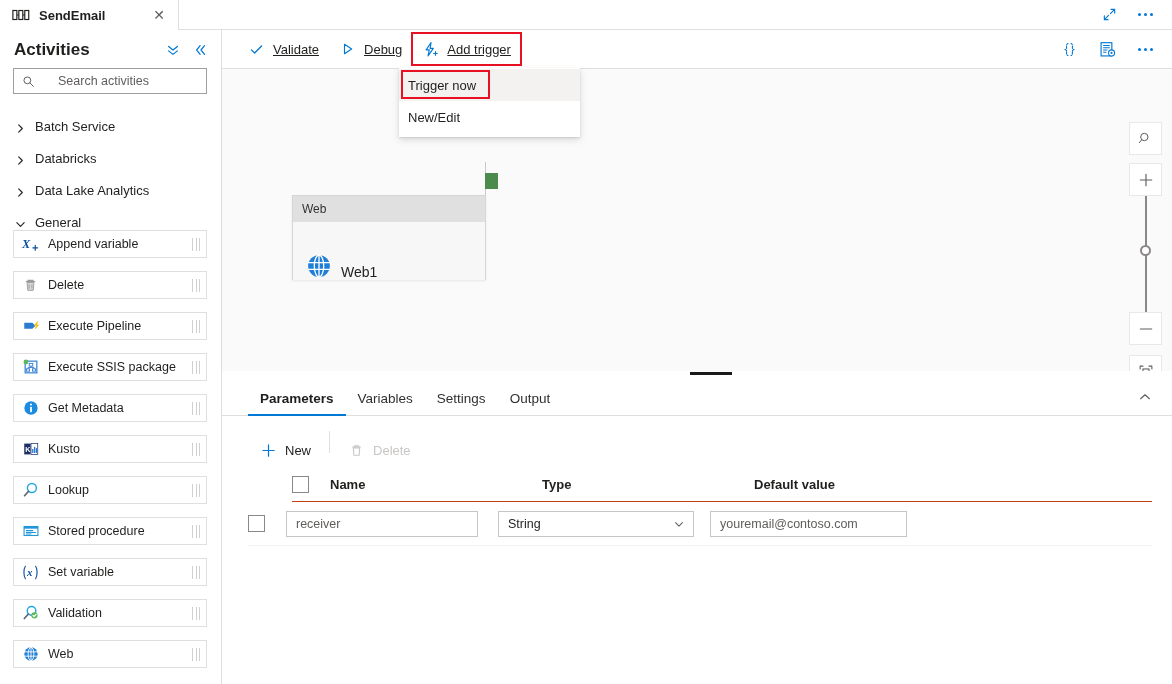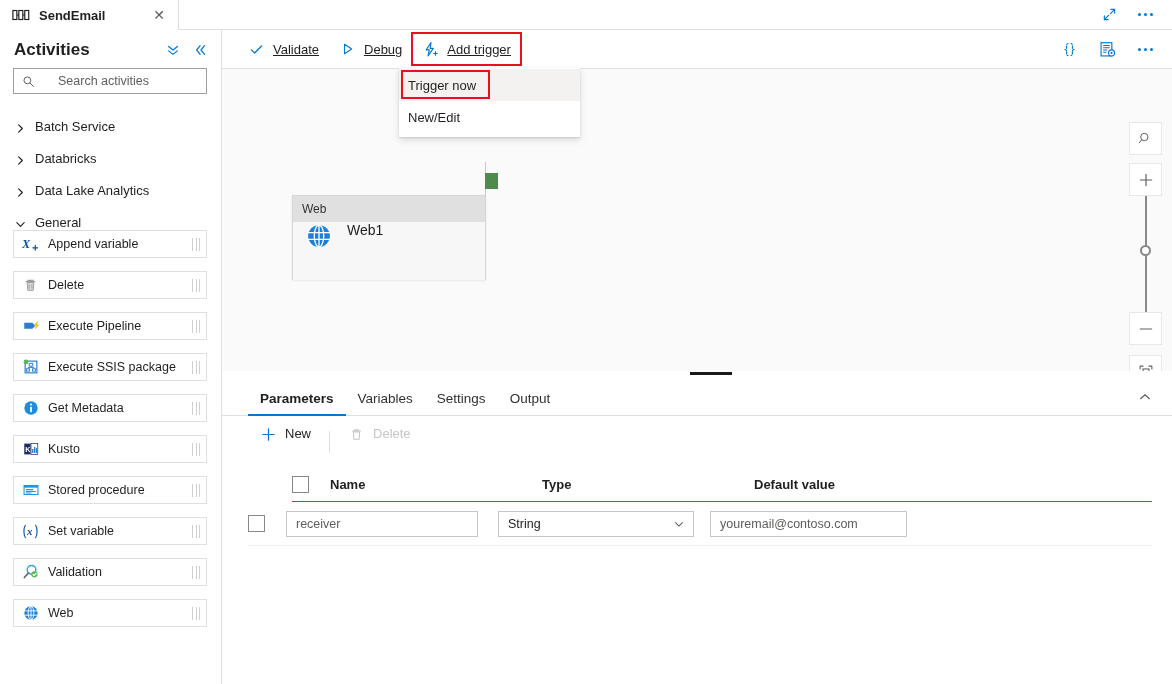--- a/index.html
+++ b/index.html
@@ -131,22 +131,22 @@
   .node {
     position: absolute; left: 70px; top: 126px; width: 194px; height: 85px;
     border: 1px solid #d6d6d6; background: #f5f5f5;
     box-shadow: 0 1px 2px rgba(0,0,0,.08);
   }
   .node-head {
     height: 26px; background: #e0e0e0; display: flex; align-items: center;
     padding-left: 9px; font-size: 12px; color: #333;
   }
   .node-body {
-    height: 58px; background: #f7f7f7; display: flex; align-items: flex-start;
-    gap: 14px; padding-left: 12px;
+    height: 58px; background: #f7f7f7; display: flex; align-items: flex-end;
+    gap: 8px; padding-left: 12px;
   }
   .node-title { font-size: 14px; color: #201f1e; }
   .node-out {
     position: absolute; left: 263px; top: 104px; width: 13px; height: 16px;
     background: #4d8b4c;
   }
   .node-out-line {
     position: absolute; left: 263px; top: 93px; width: 1px; height: 40px; background: #c8c8c8;
   }
 
@@ -190,21 +190,21 @@
     content: ""; position: absolute; left: 0; right: 0; bottom: -1px;
     height: 2px; background: #0078d4;
   }
   .collapse-btn {
     position: absolute; right: 16px; bottom: 8px; width: 22px; height: 20px;
     display: flex; align-items: center; justify-content: center; color: #605e5c;
   }
 
   .cmdbar { height: 52px; display: flex; align-items: center; padding-left: 26px; gap: 0; }
   .cmd {
-    display: flex; align-items: flex-start; gap: 9px; height: 32px; padding: 0 12px;
+    display: flex; align-items: flex-end; gap: 9px; height: 32px; padding: 0 12px;
     font-size: 13px; color: #201f1e;
   }
   .cmd .ci { color: #0078d4; width: 16px; height: 16px; display: flex; align-items: center; justify-content: center; }
   .cmd.disabled { color: #c8c6c4; }
   .cmd.disabled .ci { color: #c8c6c4; }
   .cmd-sep { width: 1px; height: 22px; background: #e1dfdd; margin: 0 6px; }
 
   .table { padding-left: 26px; padding-right: 20px; }
   .thead, .trow { display: flex; align-items: center; }
   .thead { height: 34px; border-bottom: 1px solid #c2410c; margin-left: 44px; }
@@ -424,20 +424,34 @@
           </svg>
         </span>
         <span class="act-label">Kusto</span>
         <span class="grip">
             <i></i>
             <i></i>
             <i></i>
           </span>
       </div>
 
+      <div class="act-item">
+        <span class="act-ico">
+          <svg viewBox="0 0 20 20" width="18" height="18">
+            <circle cx="11" cy="7.8" r="5" fill="none" stroke="#23a7e0" stroke-width="1.6"></circle>
+            <path d="M7.3 11.4L2.8 16.4" stroke="#5a6470" stroke-width="1.8" stroke-linecap="round"></path>
+          </svg>
+        </span>
+        <span class="act-label">Lookup</span>
+        <span class="grip">
+            <i></i>
+            <i></i>
+            <i></i>
+          </span>
+      </div>
 
       <div class="act-item">
         <span class="act-ico">
           <svg viewBox="0 0 20 20" width="18" height="18">
             <rect x="2.3" y="5" width="15.4" height="10" fill="#fff" stroke="#2196d8" stroke-width="1.2"></rect>
             <rect x="2.3" y="5" width="15.4" height="2.4" fill="#2196d8"></rect>
             <path d="M4.4 9.6h8M4.4 11.7h11M4.4 13.4h6" stroke="#2196d8" stroke-width="1.2"></path>
           </svg>
         </span>
         <span class="act-label">Stored procedure</span>

